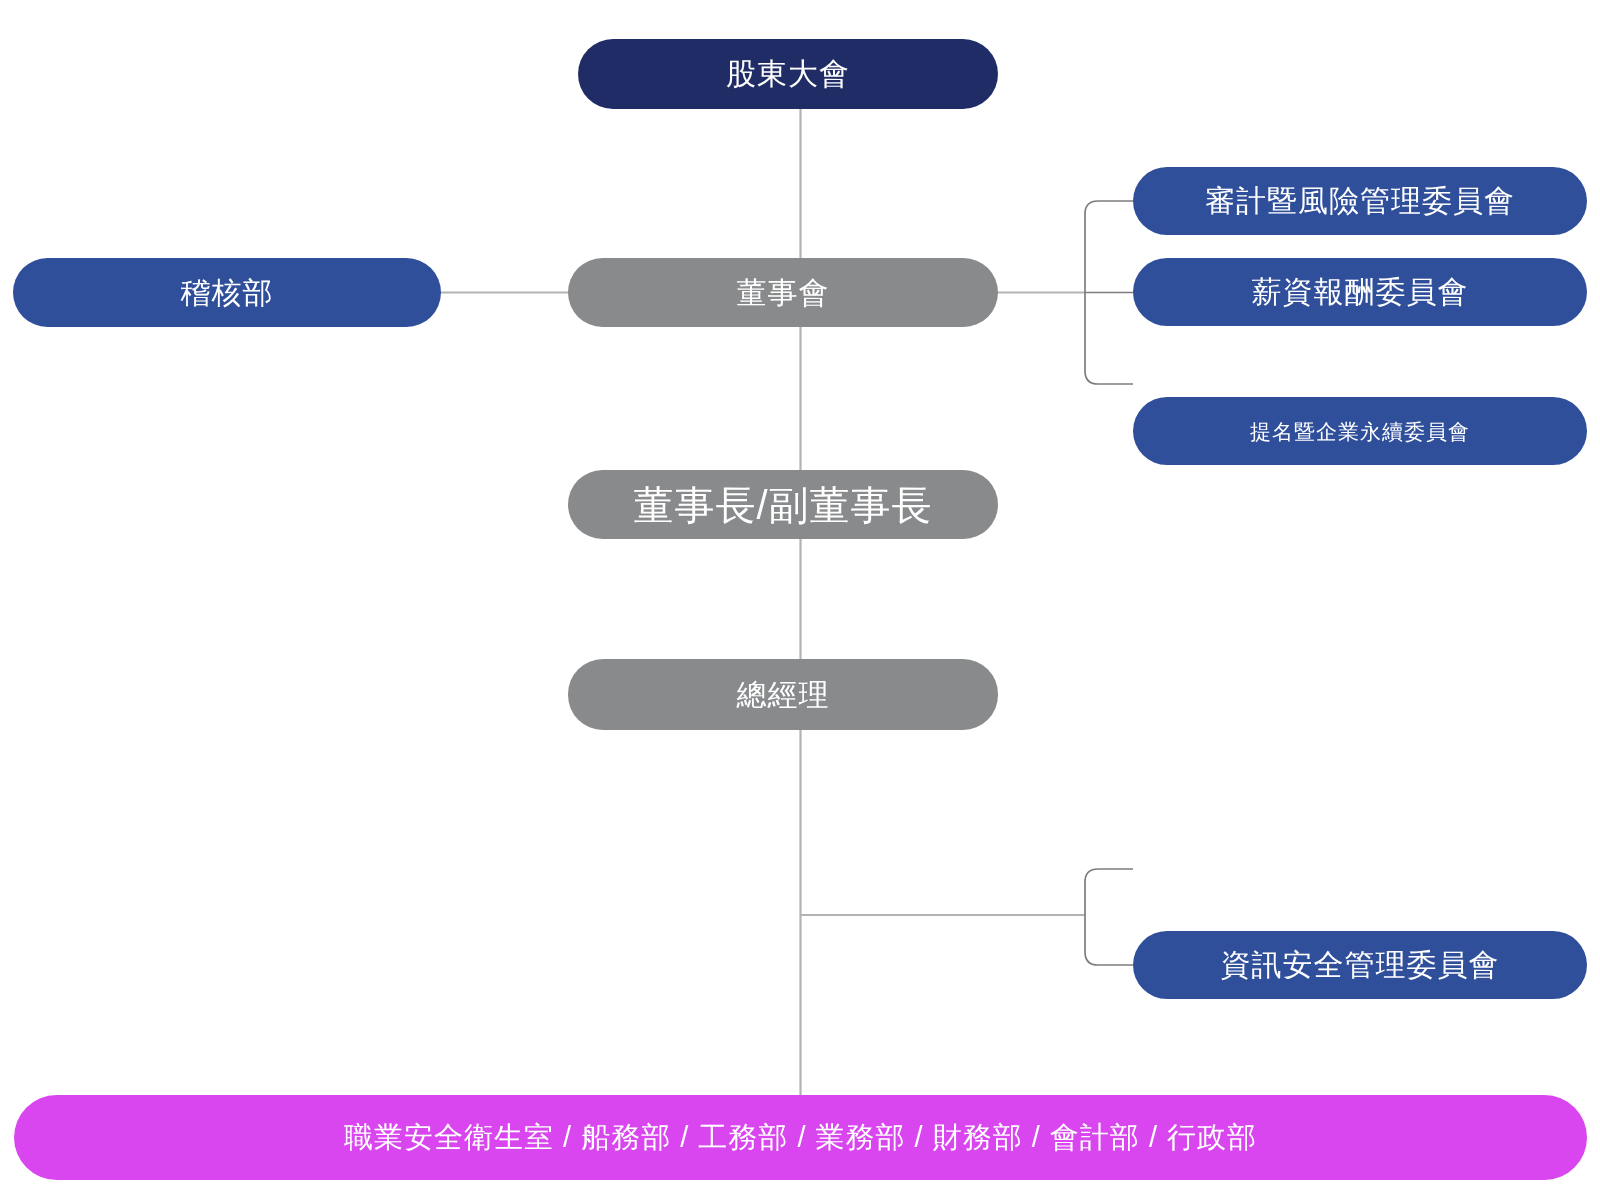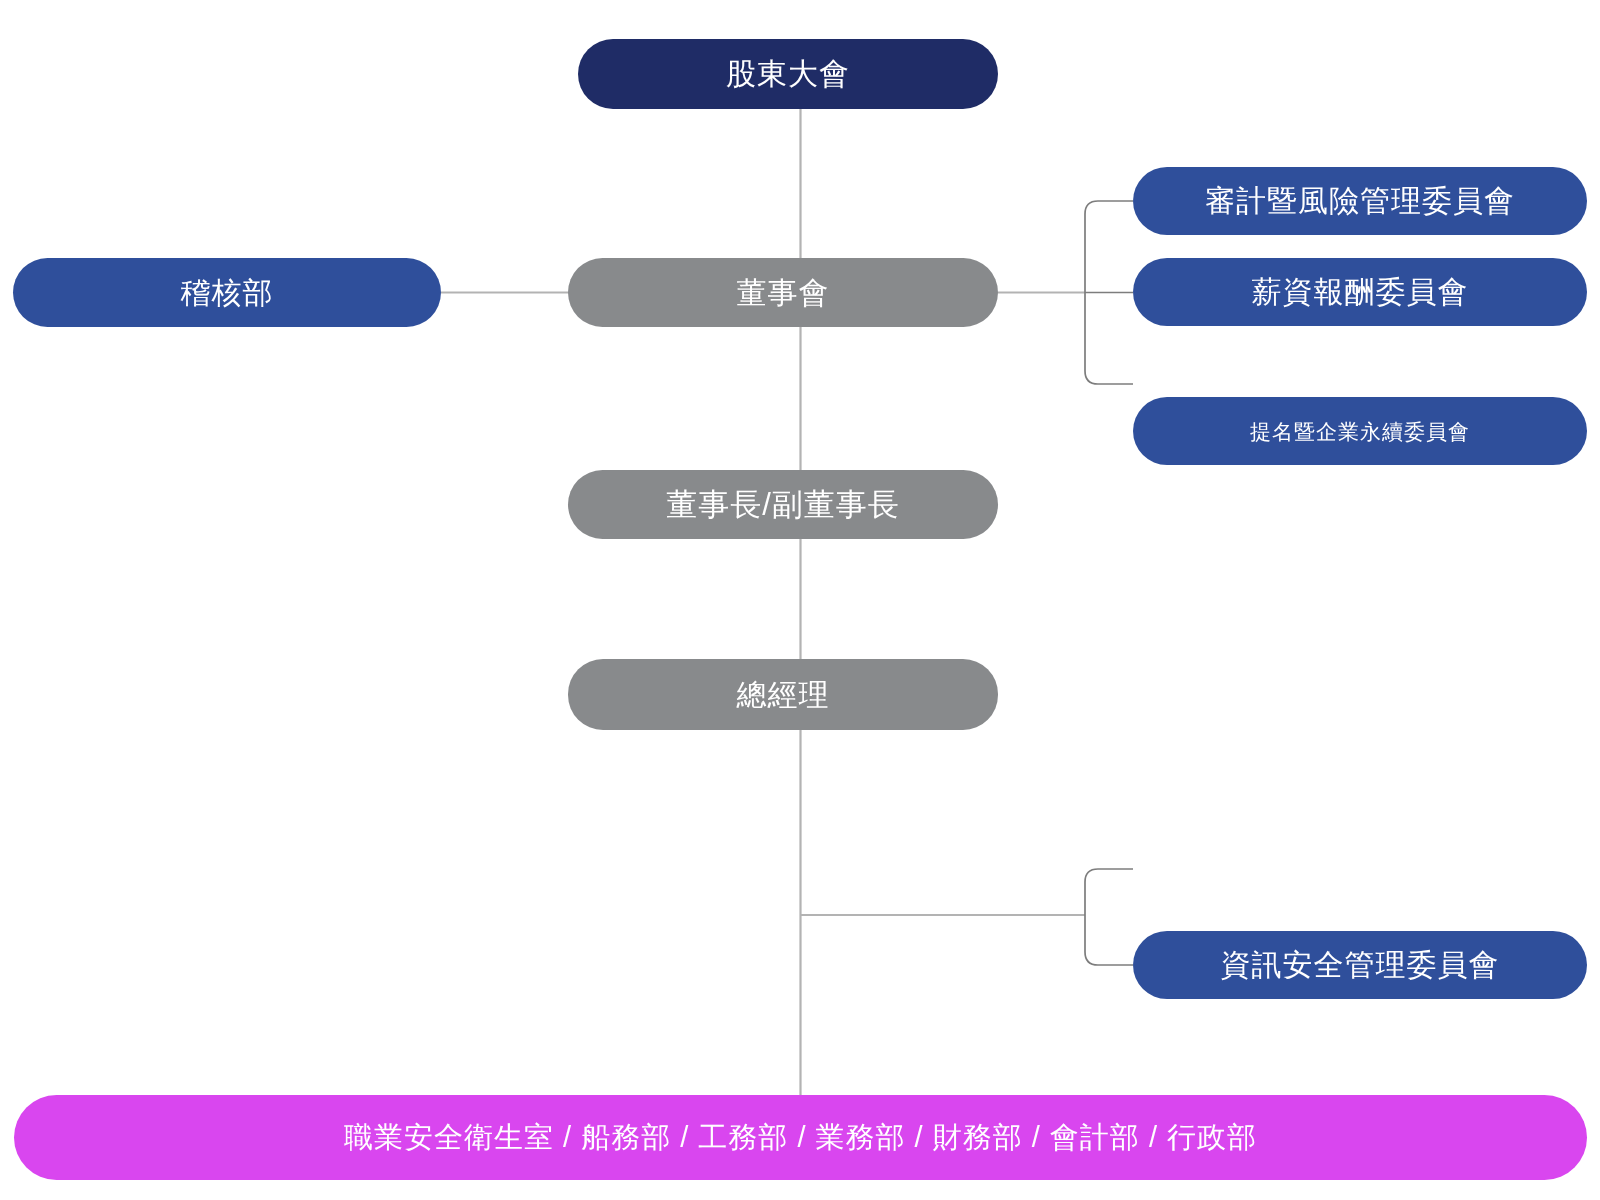--- a/index.html
+++ b/index.html
@@ -96,21 +96,21 @@
   </div>
 
   <div class="node n-blue" style="left:1133px; top:167px; width:454px; height:68px; border-radius:34px; font-size:30px;">
     <span class="node-label">審計暨風險管理委員會</span>
   </div>
 
   <div class="node n-blue" style="left:1133px; top:350px; width:454px; height:68px; border-radius:34px; font-size:21px;margin-top:47px;">
     <span class="node-label">提名暨企業永續委員會</span>
   </div>
 
-  <div class="node n-gray" style="left:568px; top:470px; width:430px; height:69px; border-radius:35px; font-size:31px;">
+  <div class="node n-gray" style="left:568px; top:470px; width:430px; height:69px; border-radius:35px; font-size:40px;">
     <span class="node-label">董事長/副董事長</span>
   </div>
 
   <div class="node n-gray" style="left:568px; top:659px; width:430px; height:71px; border-radius:35px; font-size:30px;">
     <span class="node-label">總經理</span>
   </div>
 
 
   <div class="node n-blue" style="left:1133px; top:931px; width:454px; height:68px; border-radius:34px; font-size:30px;justify-content:center;">
     <span class="node-label">資訊安全管理委員會</span>

